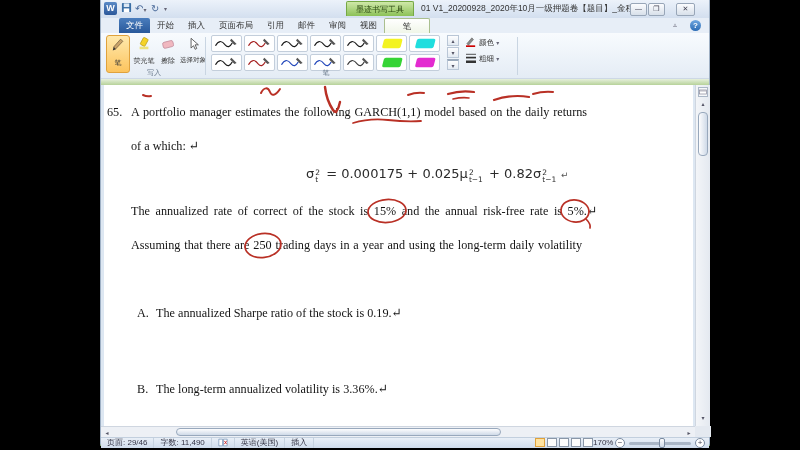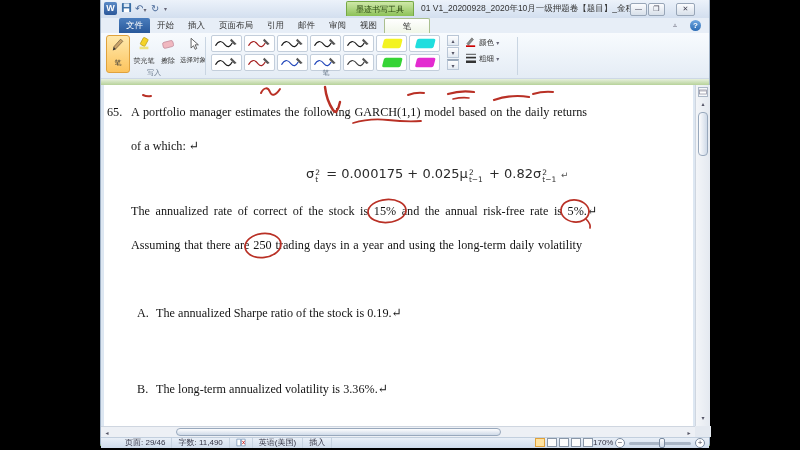--- a/index.html
+++ b/index.html
@@ -88,21 +88,21 @@
   #vscroll{position:absolute;left:594px;top:85px;width:15px;height:341px;background:linear-gradient(90deg,#f3f5f8,#e4e9f0);border-left:1px solid #cfd6e0;box-sizing:border-box;}
   #hscroll{position:absolute;left:0;top:426px;width:594px;height:11px;background:#edf0f5;border-top:1px solid #cfd6e0;box-sizing:border-box;}
   .sbtn{position:absolute;font-size:6px;color:#556;text-align:center;line-height:10px;}
   .thumbv{position:absolute;left:2px;width:10px;background:linear-gradient(90deg,#fdfdfe,#cfdae8);border:1px solid #98a8bc;border-radius:4px;box-sizing:border-box;}
   .thumbh{position:absolute;top:1px;height:8px;background:linear-gradient(#fdfdfe,#cfdae8);border:1px solid #98a8bc;border-radius:4px;box-sizing:border-box;}
   #corner{position:absolute;left:594px;top:426px;width:16px;height:11px;background:#e4e9f0;}
 
   
   #status{position:absolute;left:0;right:0;top:437px;height:10px;
           background:linear-gradient(#e9eff7,#d0dcec);border-top:1px solid #c2cfde;font-size:8px;color:#334;}
-  #statusLeft{display:inline-flex;height:10px;padding-left:18px;}
+  #statusLeft{display:inline-flex;height:10px;}
   #statusLeft .sitem{padding:0 6px;border-right:1px solid #c6d2e0;line-height:10px;white-space:nowrap;}
   .viewbtn{position:absolute;top:0px;width:10px;height:9px;border:1px solid #8a97a8;background:#fdfdfd;box-sizing:border-box;}
   .viewbtn.on{border-color:#e0a23c;background:#ffe3a0;}
   #zoomLabel{position:absolute;left:492px;top:0;line-height:10px;}
   .zbtn{position:absolute;top:0px;width:10px;height:10px;border:1px solid #7a8aa0;border-radius:50%;background:#fff;
         font-size:8px;line-height:8px;text-align:center;color:#445;box-sizing:border-box;}
   #zoomTrack{position:absolute;left:528px;top:4px;width:62px;height:3px;background:#aab6c6;border-radius:2px;}
   #zoomThumb{position:absolute;left:30px;top:-4px;width:6px;height:10px;background:linear-gradient(#fdfdfe,#cfdae8);
              border:1px solid #7a8aa0;border-radius:2px;box-sizing:border-box;}
 </style>

